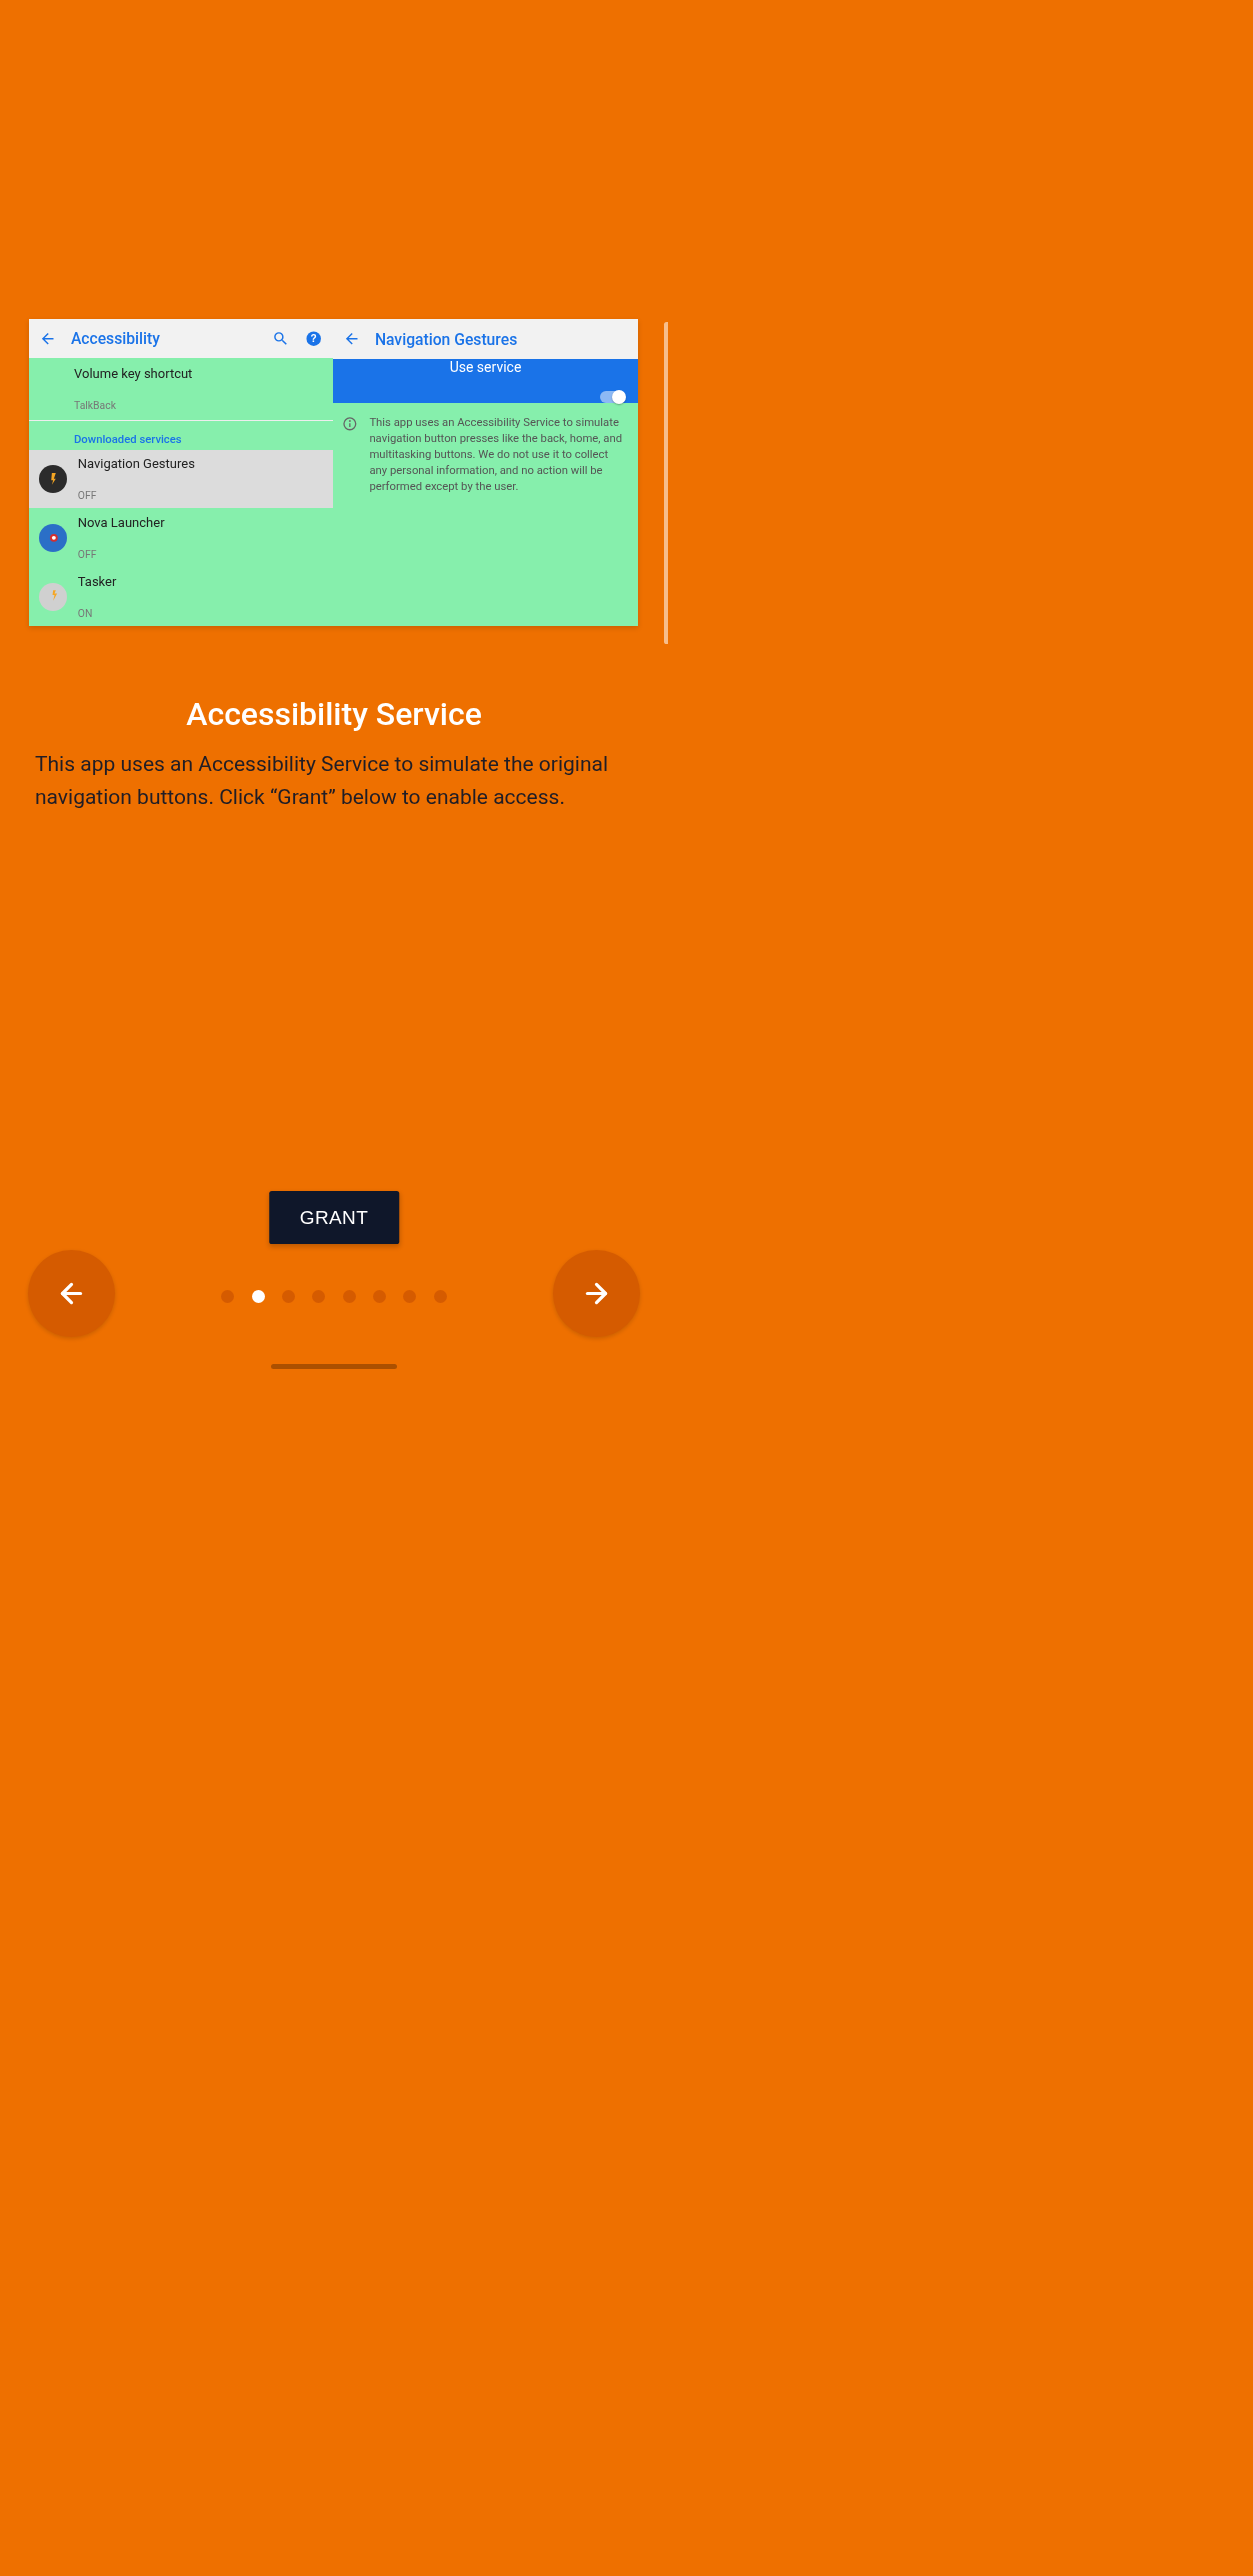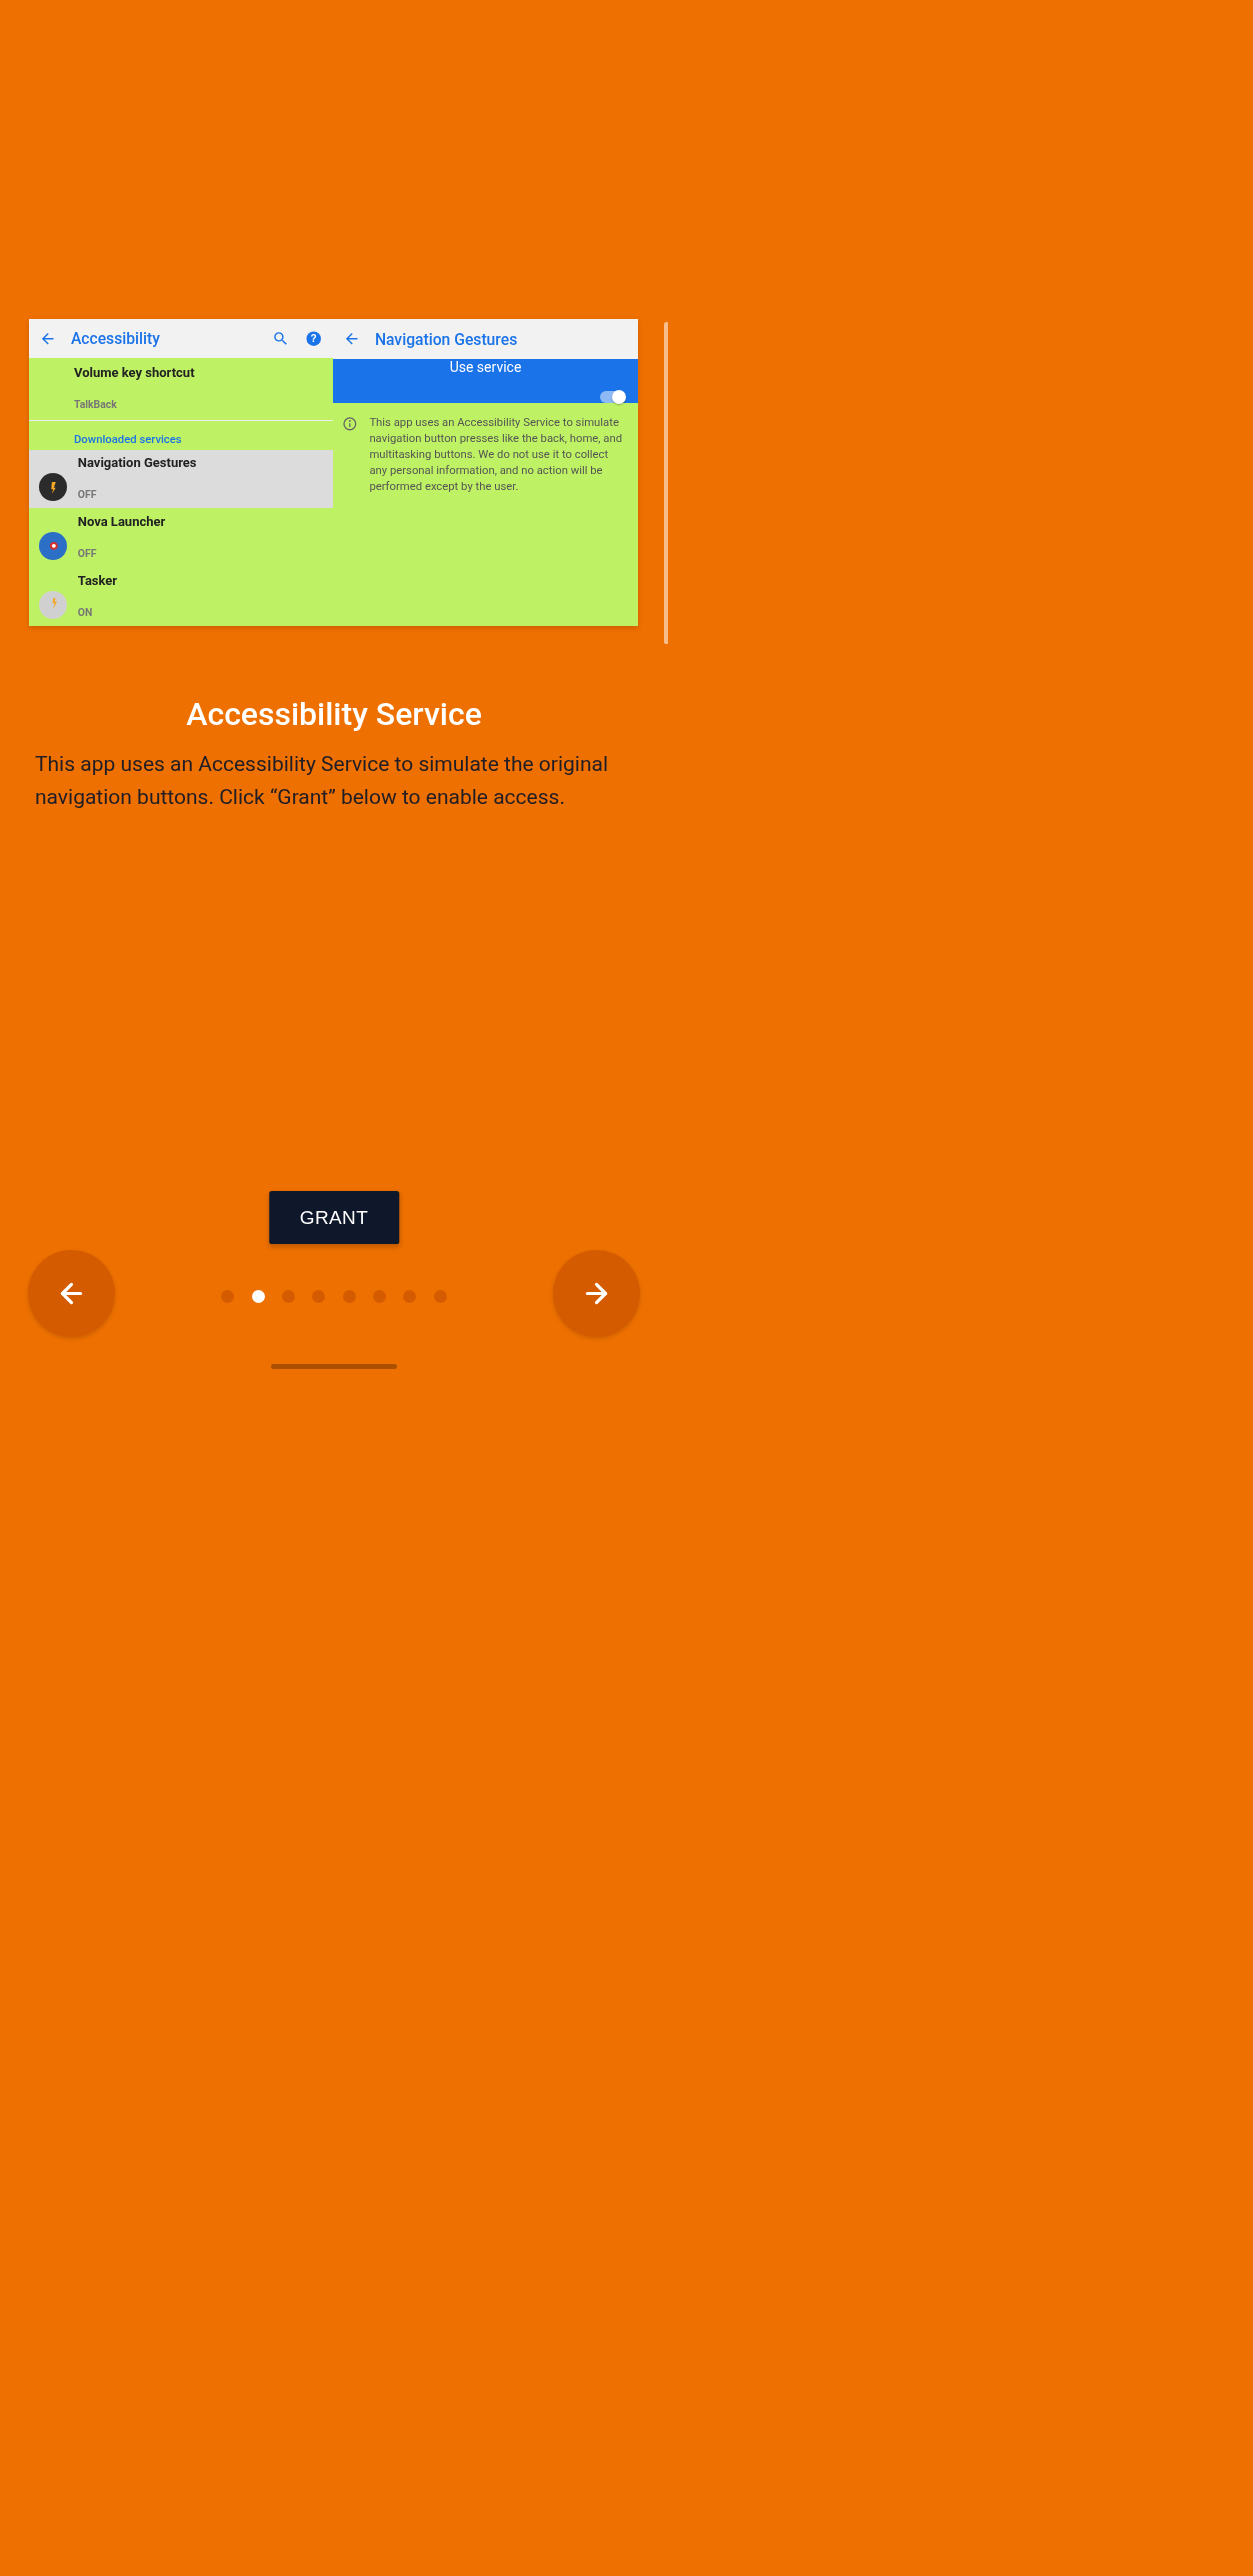--- a/index.html
+++ b/index.html
@@ -5,21 +5,21 @@
   * { margin: 0; padding: 0; box-sizing: border-box; }
   html, body { width: 668px; height: 1374px; font-family: Roboto, Arial, sans-serif; }
   body { background: #ee7000; position: relative; overflow: hidden; }
 
   .card {
     position: absolute;
     top: 319px;
     left: 29px;
     width: 609px;
     height: 307px;
-    background: #bef264;
+    background: #86efac;
     display: flex;
     box-shadow: 0 1.7px 5.2px rgba(0,0,0,0.15);
   }
   .card-left { width: 304px; display: flex; flex-direction: column; }
   .card-right { width: 305px; display: flex; flex-direction: column; }
 
   .card-header {
     height: 40px;
     background: #f2f2f2;
     display: flex;
@@ -27,24 +27,23 @@
     padding: 0 8.7px;
     color: #1a73e8;
     font-weight: 500;
   }
   .card-header .back-arrow { width: 21px; height: 21px; display: flex; align-items: center; justify-content: center; }
   .card-header .title { margin-left: 12.2px; font-size: 15.7px; flex: 1; }
   .card-header .icon { width: 21px; height: 21px; margin-left: 12.2px; display: flex; align-items: center; justify-content: center; }
 
   .row {
     display: flex;
-    align-items: flex-end;
+    align-items: center;
     padding: 7px 10.4px;
     min-height: 49px;
-    font-weight: bold;
   }
   .row.selected { background: #dcdcdc; }
   .row .app-icon {
     width: 28px; height: 28px; border-radius: 50%;
     display: flex; align-items: center; justify-content: center;
     margin-right: 10.4px; flex-shrink: 0;
   }
   .row .texts { display: flex; flex-direction: column; }
   .row .title { font-size: 13px; color: #222; }
   .row .sub { font-size: 10.4px; color: #777; margin-top: 18px; }

